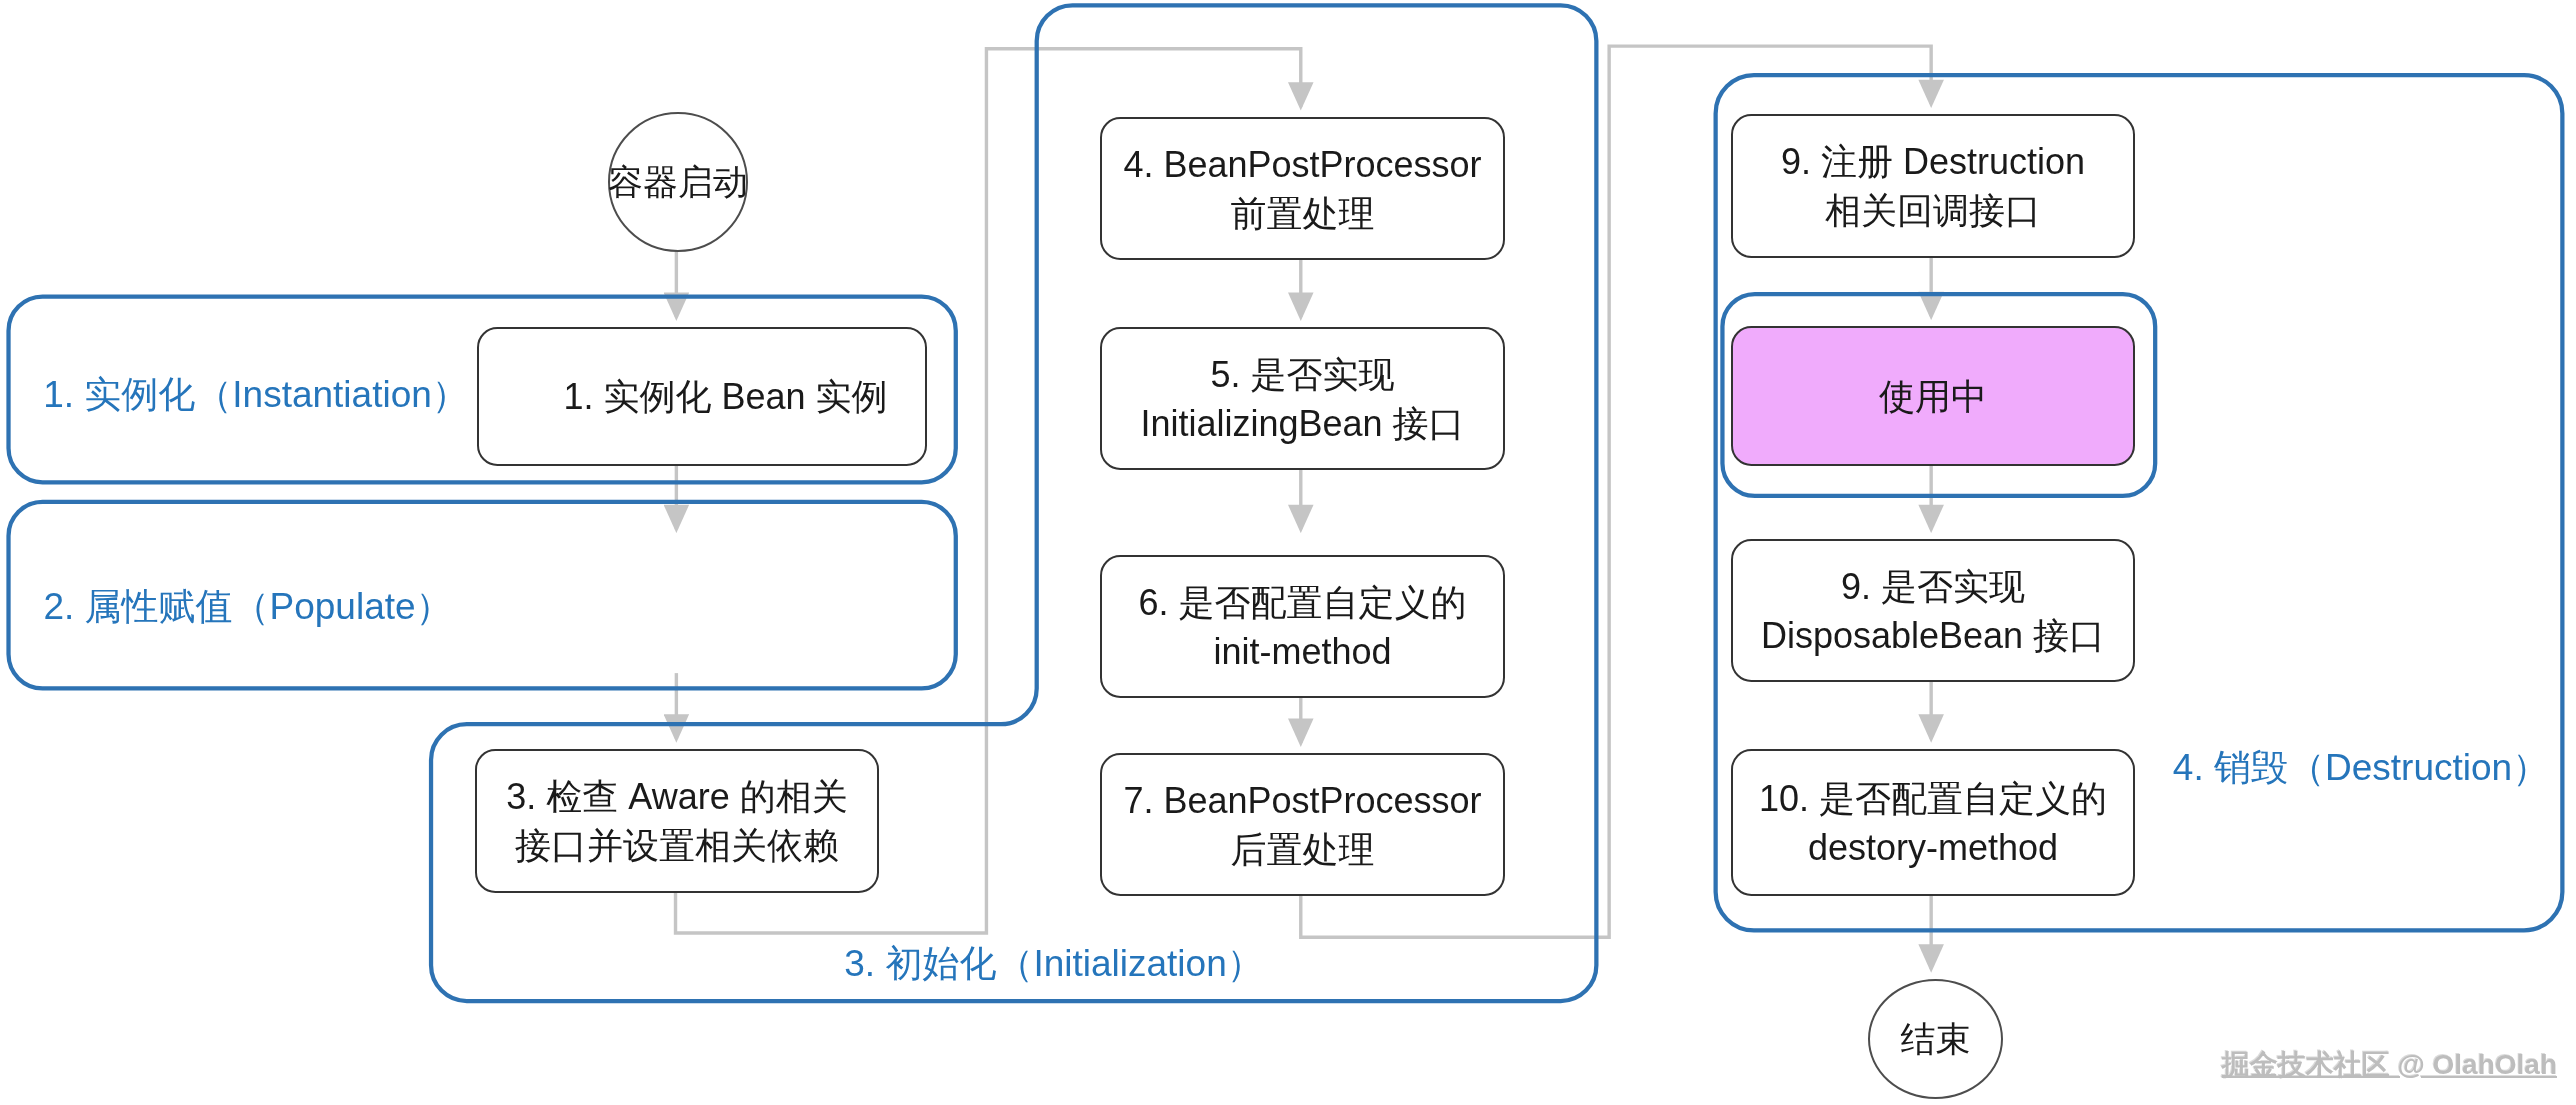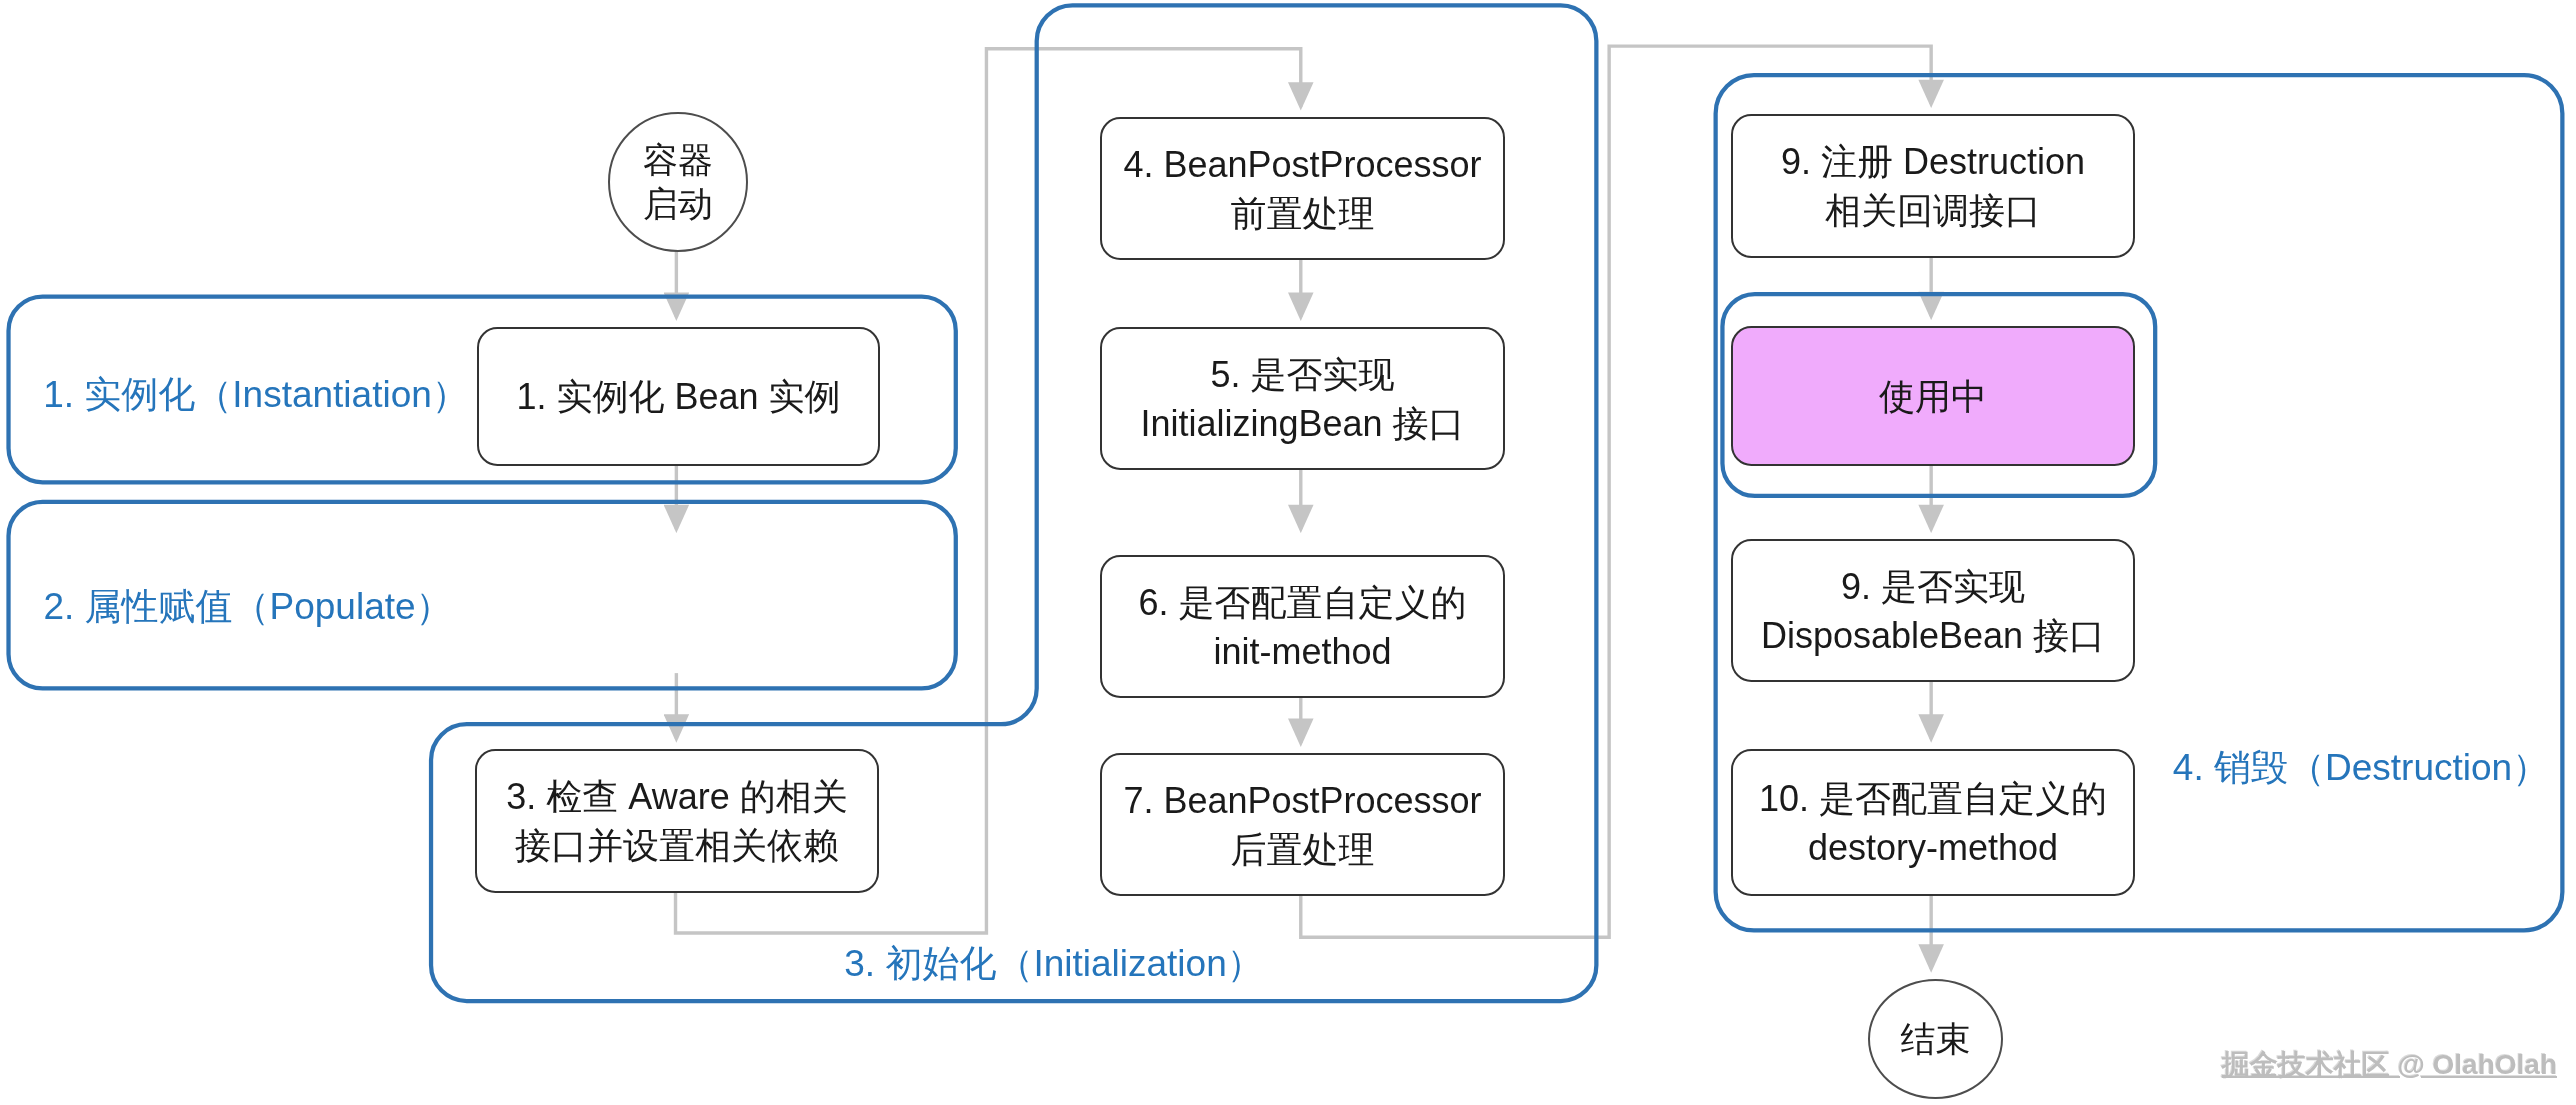--- a/index.html
+++ b/index.html
@@ -8,28 +8,28 @@
   .layer{position:absolute;left:0;top:0;width:2576px;height:1106px;}
 
   
   .node{
     position:absolute;display:flex;flex-direction:column;align-items:center;justify-content:center;
     background:#ffffff;border:2.6px solid #333333;border-radius:20.4px;
     color:#1a1a1a;font-size:36px;line-height:49px;text-align:right;white-space:nowrap;
   }
   .node.gray{background:#f0abfc;}
   .circle{
-    position:absolute;display:flex;flex-direction:column;align-items:center;justify-content:center;
+    position:absolute;display:flex;flex-direction:row;align-items:center;justify-content:center;
     background:#ffffff;border:2.1px solid #4d4d4d;border-radius:50%;
     color:#1a1a1a;font-size:35px;line-height:44px;text-align:center;white-space:nowrap;
   }
 
   
   .n-start{left:608px;top:112px;width:136px;height:136px;}
-  .n-step1{left:477px;top:327px;width:399px;height:135px;}
+  .n-step1{left:477px;top:327px;width:399px;height:135px;padding-left:47px;}
   .n-step2{left:477px;top:539px;width:399px;height:134px;}
   .n-step3{left:475px;top:749px;width:400px;height:140px;}
   .n-step4{left:1100px;top:117px;width:401px;height:139px;}
   .n-step5{left:1100px;top:327px;width:401px;height:139px;}
   .n-step6{left:1100px;top:539px;width:401px;height:139px;margin-top:16px;}
   .n-step7{left:1100px;top:753px;width:401px;height:139px;}
   .n-step9r{left:1731px;top:114px;width:400px;height:140px;}
   .n-inuse{left:1731px;top:326px;width:400px;height:136px;}
   .n-step9d{left:1731px;top:539px;width:400px;height:139px;}
   .n-step10{left:1731px;top:749px;width:400px;height:143px;}

